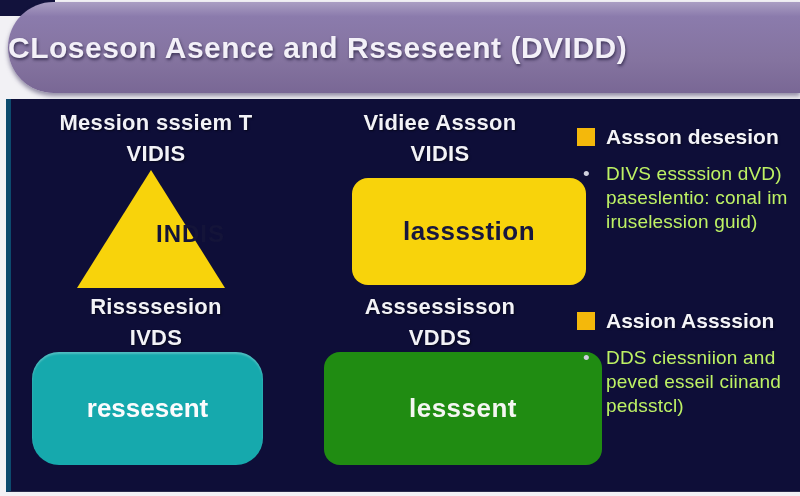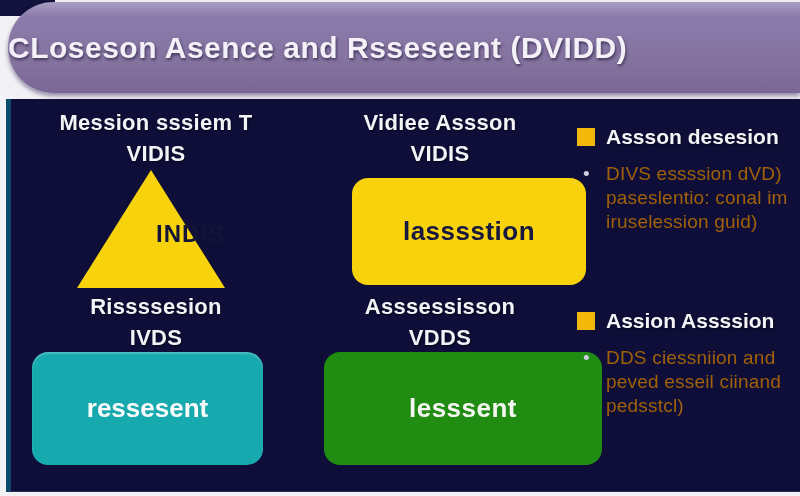--- a/index.html
+++ b/index.html
@@ -49,40 +49,40 @@
   .triangle-label{
     position:absolute;left:66px;top:121px;width:148px;text-align:right;
     color:#141439;font-weight:bold;font-size:24px;letter-spacing:1px;
   }
 
   .shape-box{
     position:absolute;display:flex;align-items:center;justify-content:center;
     font-weight:bold;border-radius:16px;
   }
   .teal-box{left:21px;top:253px;width:231px;height:113px;background:#16a9ad;
-    color:#fbfbfd;font-size:26px;box-shadow:inset 0 2px 2px rgba(255,255,255,0.25);}
+    color:#fbfbfd;font-size:26px;box-shadow:inset 0 2px 2px rgba(255,255,255,0.25);border-radius:27px;}
   .yellow-box{left:313px;top:79px;width:234px;height:107px;background:#f8d30b;
     color:#17173f;font-size:26px;letter-spacing:0.5px;margin-left:28px;}
   .green-box{left:313px;top:253px;width:278px;height:113px;background:#208c12;
     color:#f5f6f2;font-size:26px;letter-spacing:0.5px;}
 
   
   .bullet-group{position:absolute;left:566px;width:226px;}
   .bg-1{top:26px;}
   .bg-2{top:210px;}
   .bullet-head{display:flex;align-items:center;gap:11px;}
   .bullet-square{width:18px;height:18px;background:#f4b80b;flex:0 0 auto;}
   .bullet-head .txt{
     color:#f4f4f8;font-weight:bold;font-size:21px;white-space:nowrap;
     text-shadow:1px 1px 2px rgba(0,0,0,0.5);
   }
   .bullet-body{display:flex;margin-top:13px;}
   .bullet-dot{color:#cfd0df;font-size:19px;line-height:24px;width:14px;flex:0 0 auto;margin-left:6px;margin-right:9px;}
   .bullet-lines div{
-    color:#a16207;font-size:19px;line-height:24px;white-space:nowrap;letter-spacing:0.2px;
+    color:#bef264;font-size:19px;line-height:24px;white-space:nowrap;letter-spacing:0.2px;
   }
 </style>
 </head>
 <body>
 
 <div class="slide">
 
   <div class="corner-patch"></div>
 
   <div class="header-bar">

